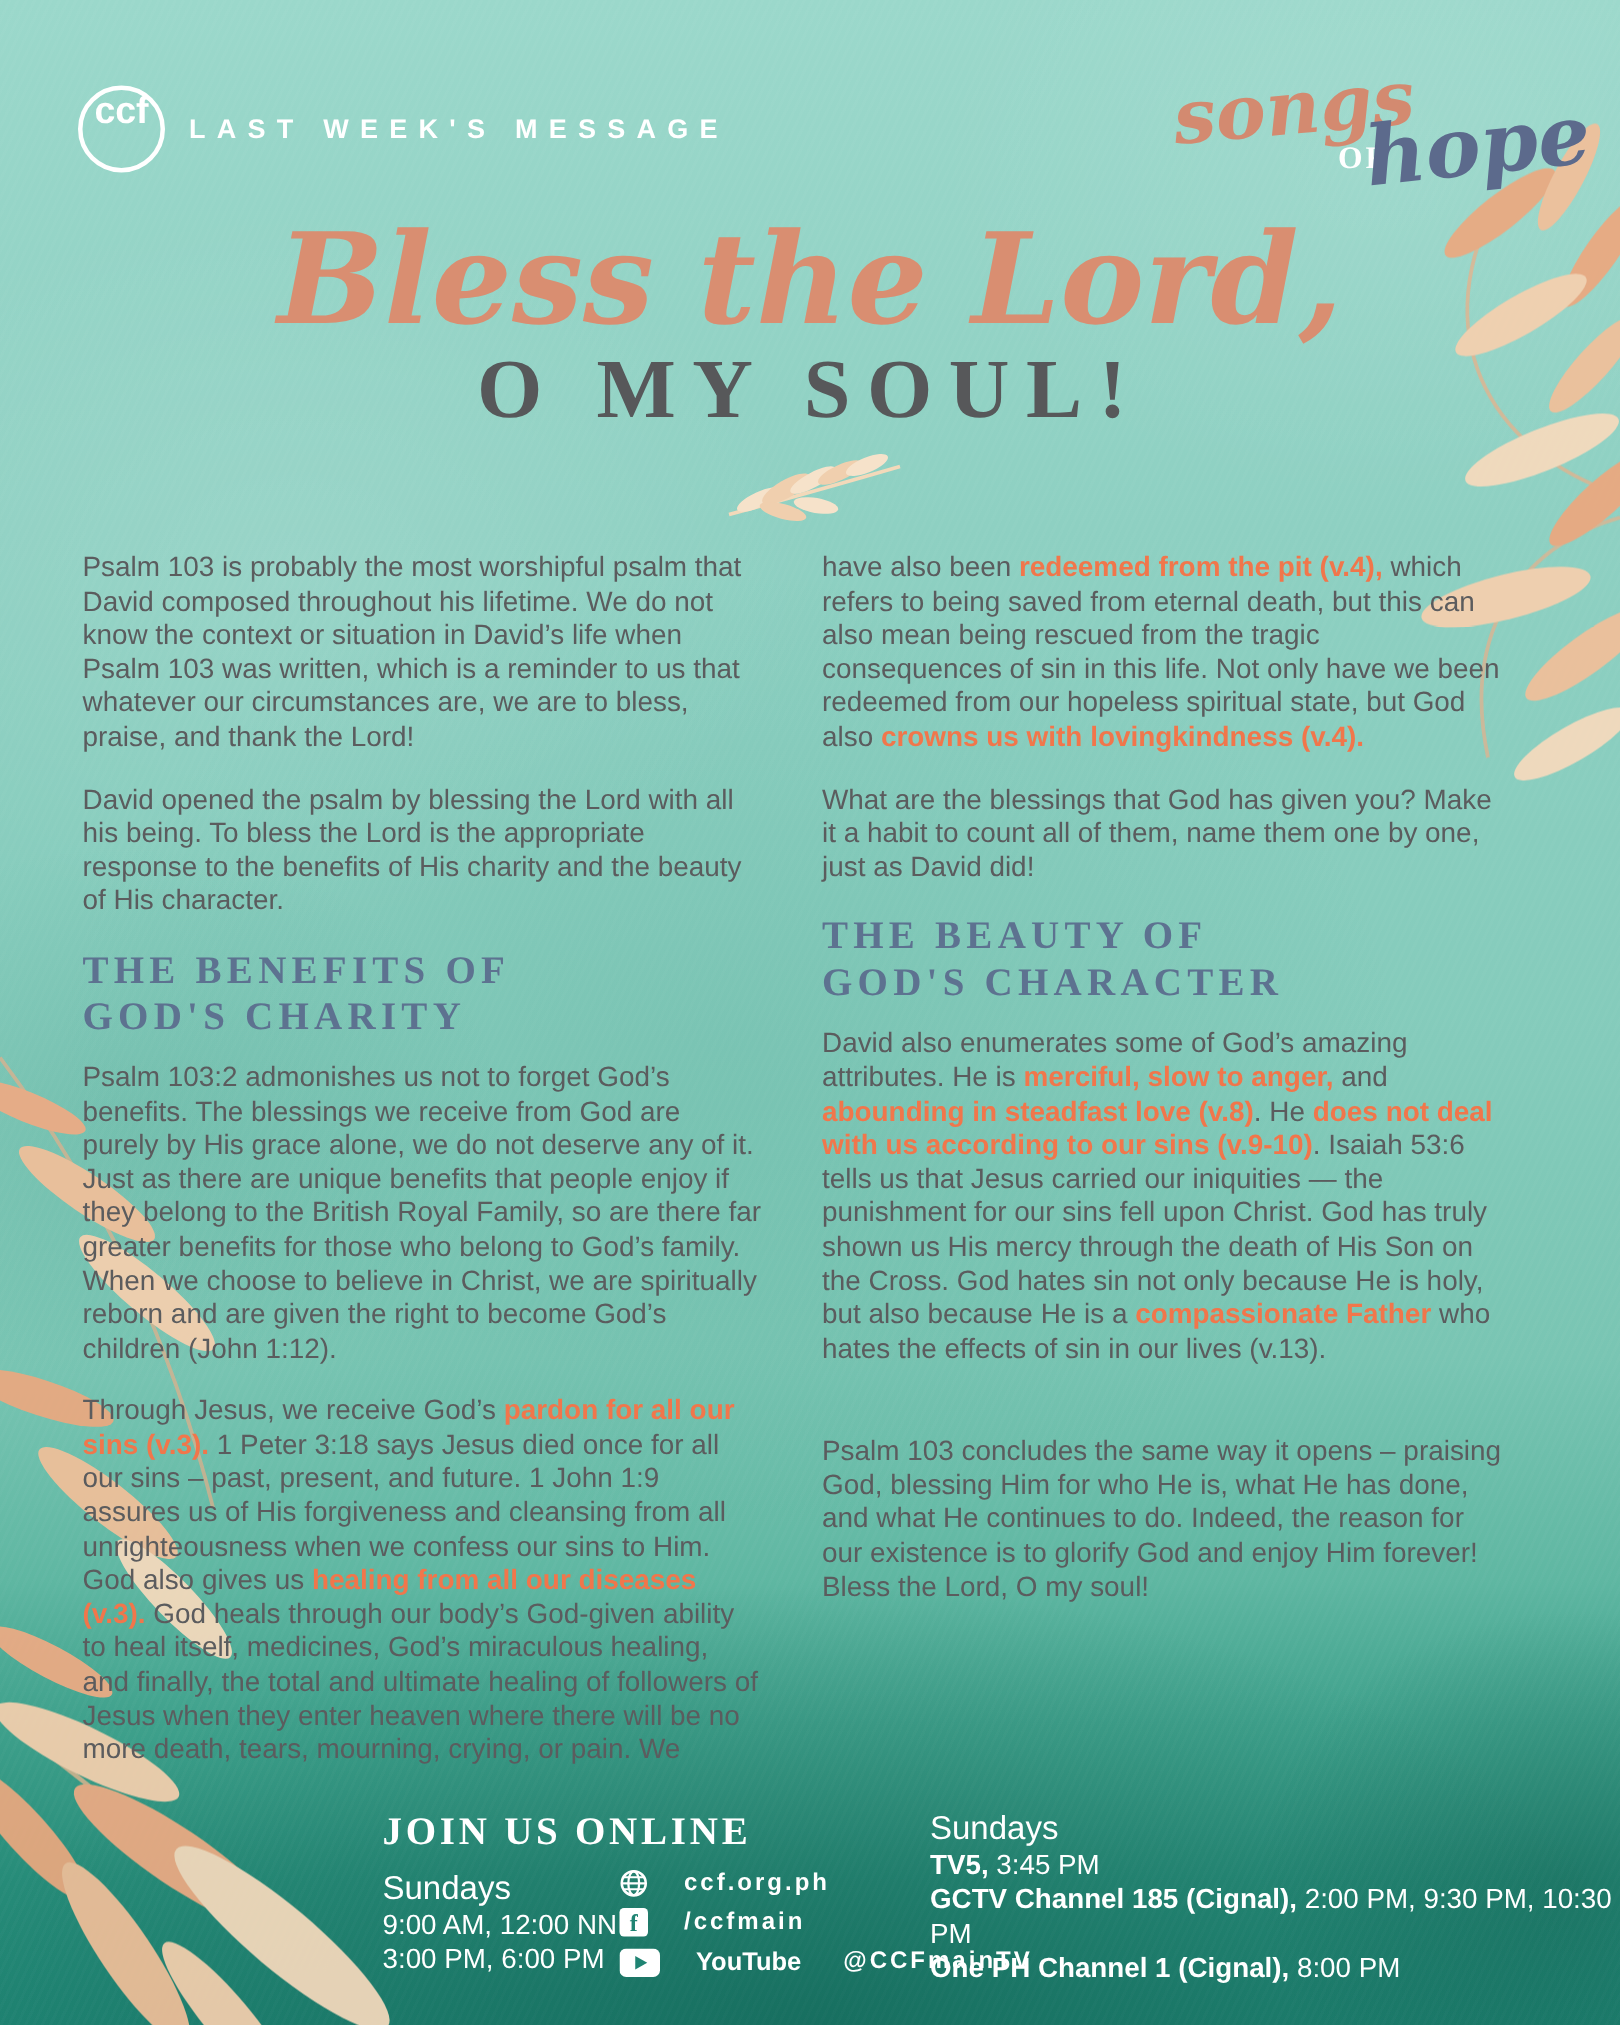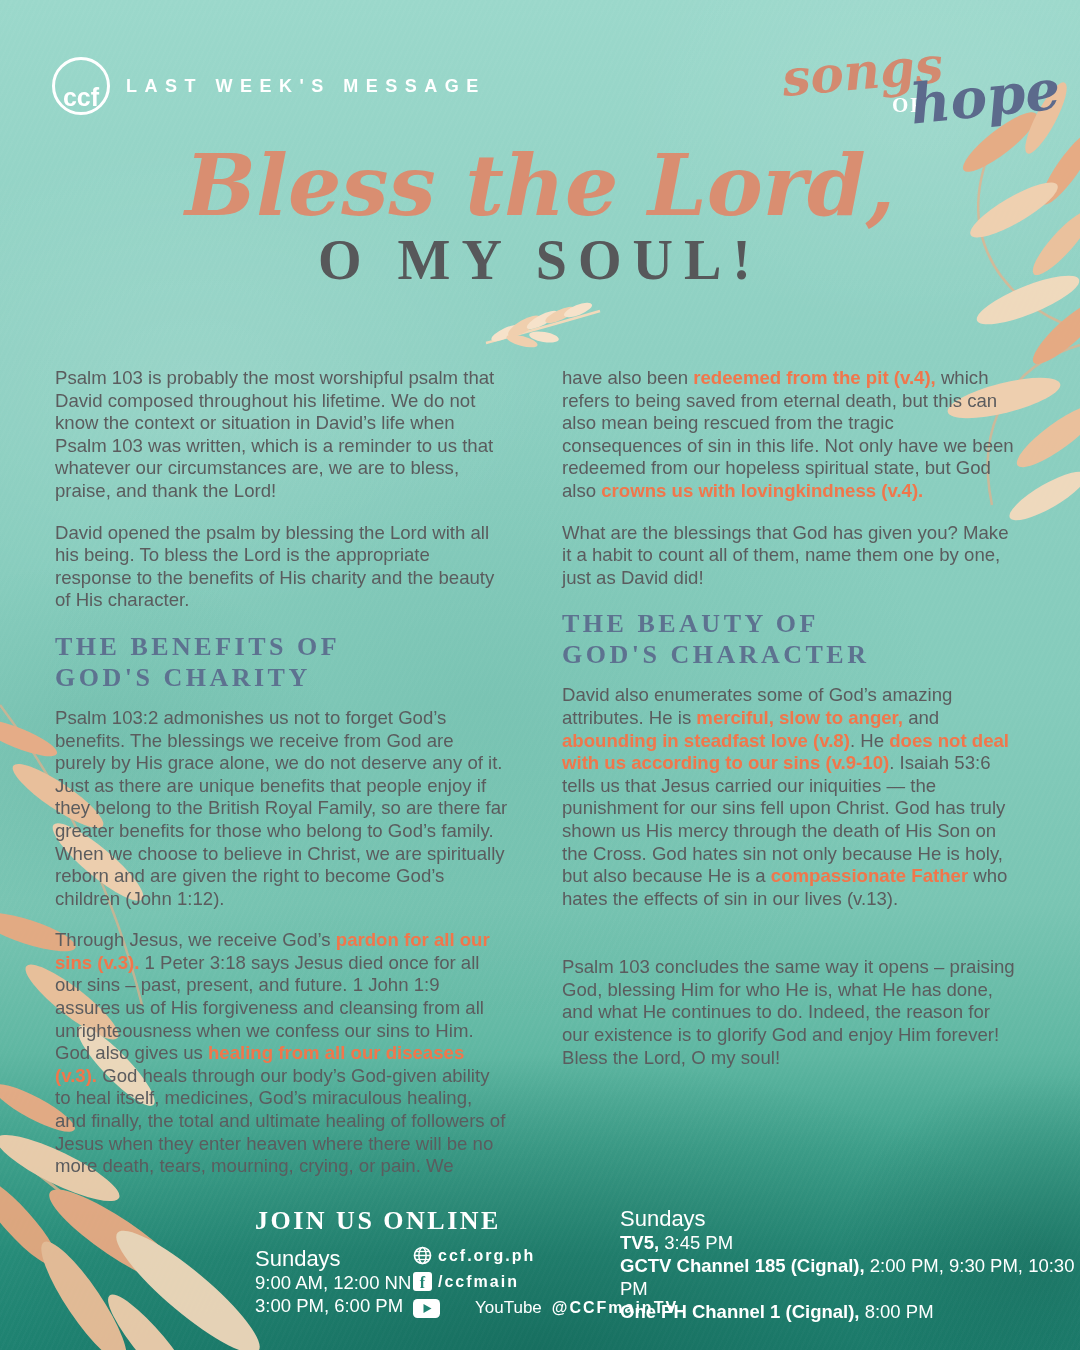--- a/index.html
+++ b/index.html
@@ -15,21 +15,21 @@
       radial-gradient(300px 260px at 97% 93%, rgba(8,70,58,.28), transparent 70%),
       repeating-linear-gradient(115deg, rgba(255,255,255,.02) 0 2px, rgba(0,0,0,0) 2px 5px),
       linear-gradient(180deg,#9bd8cb 0%,#8ed0c2 26%,#84cbbb 52%,#79c5b3 67%,#5fb7a2 78%,#3fa18c 85%,#268b78 93%,#1e8271 100%);
   }
   .leaves{position:absolute;inset:0;pointer-events:none;}
 
   
   .logo{
     position:absolute;left:52px;top:57px;width:52px;height:52px;
     border:3.5px solid #fff;border-radius:50%;
-    display:flex;align-items:flex-end;justify-content:center;
+    display:flex;align-items:flex-start;justify-content:center;
     color:#fff;font-weight:800;font-size:25px;letter-spacing:0px;
   }
   .tagline{
     position:absolute;left:126px;top:76px;color:#fff;
     font-size:18px;font-weight:700;letter-spacing:7.5px;
   }
   .soh{position:absolute;top:38px;right:48px;width:250px;height:115px;}
   .soh-songs{
     position:absolute;left:0;top:4px;
     font-family:"DejaVu Serif",serif;font-style:italic;font-weight:700;
@@ -52,21 +52,21 @@
     font-size:84px;color:#d98e71;
   }
   .title-caps{
     position:absolute;top:228px;left:0;width:100%;text-align:center;
     font-family:"Liberation Serif",serif;font-weight:700;
     font-size:56px;letter-spacing:11px;color:#57585a;
   }
   .sprig{position:absolute;top:297px;left:478px;}
 
   
-  .columns{position:absolute;top:367px;left:55px;width:972px;display:flex;gap:54px;}
+  .columns{position:absolute;top:367px;left:55px;width:972px;display:flex;gap:40px;}
   .col{width:453px;}
   .body-p{font-size:18.6px;line-height:22.6px;color:#5b5c5e;margin:0 0 19px 0;}
   .body-p:last-child{margin-bottom:0;}
   .hl{color:#f1764b;font-weight:700;}
   .b{font-weight:700;}
   .section-heading{
     font-family:"Liberation Serif",serif;font-weight:700;color:#5d7290;
     font-size:26px;letter-spacing:3.5px;line-height:31px;
     margin:8px 0 14px 0;white-space:pre-line;
   }
@@ -76,23 +76,23 @@
   .footer-online{position:absolute;left:255px;top:1206px;color:#fff;}
   .footer-tv{position:absolute;left:620px;top:1206px;color:#fff;}
   .footer-heading{
     font-family:"Liberation Serif",serif;font-weight:700;font-size:26px;
     letter-spacing:2.5px;margin-bottom:10px;white-space:nowrap;
   }
   .footer-row{display:flex;}
   .sched{width:158px;}
   .sched-label{font-weight:400;font-size:22px;line-height:25px;}
   .sched-line{font-size:18.5px;line-height:23px;}
-  .links .link-row{display:flex;align-items:center;gap:6px;margin-bottom:7px;}
+  .links .link-row{display:flex;align-items:center;gap:24px;margin-bottom:7px;}
   .link-text{font-size:16px;font-weight:700;letter-spacing:2px;}
-  .yt-word{font-size:17px;font-weight:400;letter-spacing:0;margin-right:4px;margin-left:29px;}
+  .yt-word{font-size:17px;font-weight:700;letter-spacing:0;margin-right:4px;}
   .fb-badge{
     width:19px;height:19px;background:#fff;border-radius:3px;color:#1f8473;
     font-weight:800;font-size:16px;display:flex;align-items:flex-end;justify-content:center;
     line-height:17px;font-family:"Liberation Serif",serif;
   }
   .tv-line{font-size:18.5px;line-height:23px;}
 </style>
 </head>
 <body>
 

